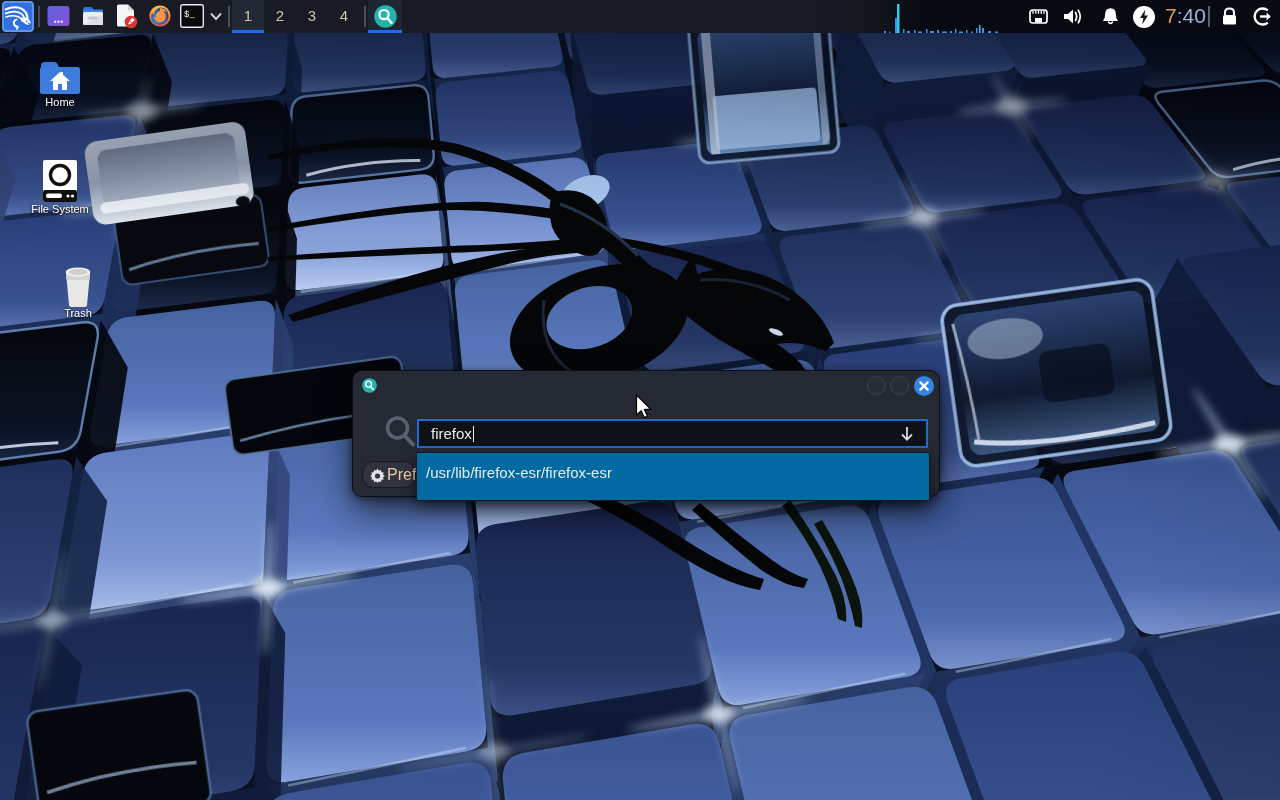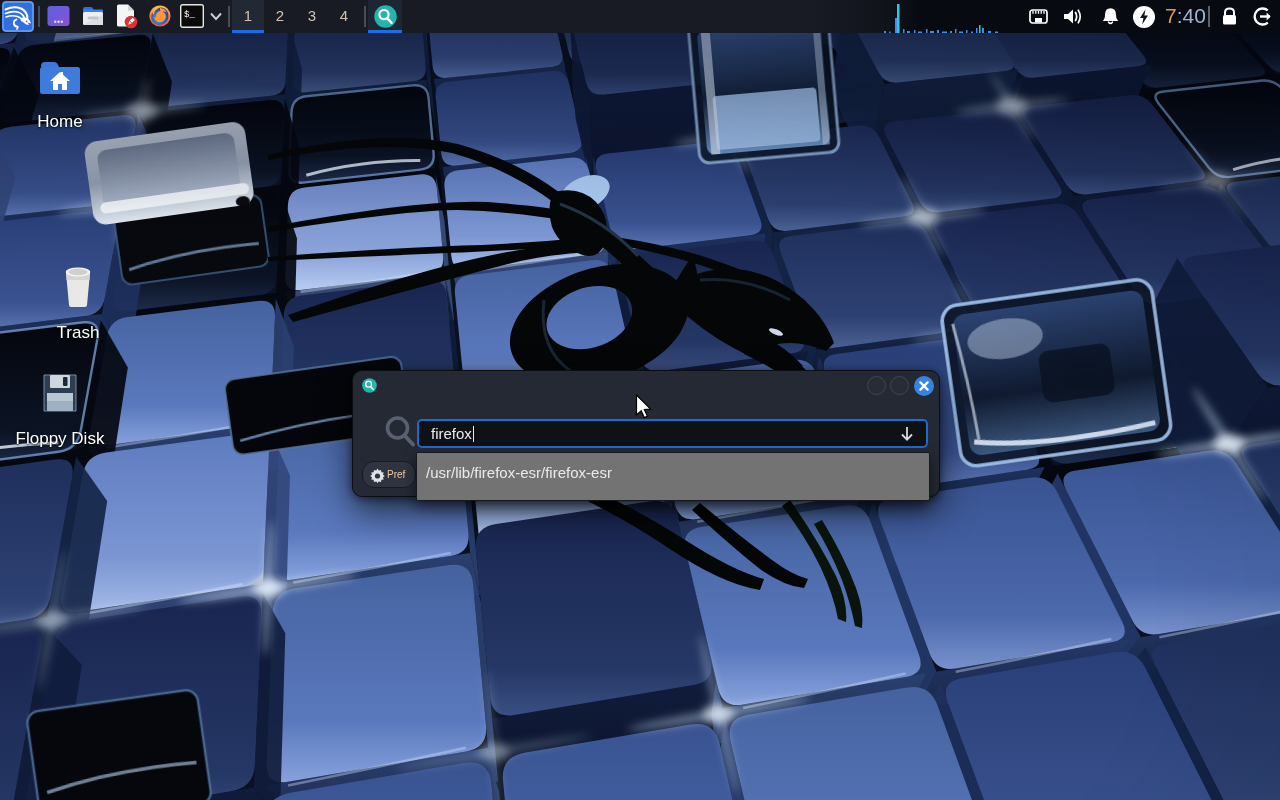--- a/index.html
+++ b/index.html
@@ -12,40 +12,40 @@
     background:linear-gradient(90deg,#181b24 0%,#181b24 63%,#11141b 69%,#070a10 72%,#070a10 100%);
     z-index:50; }
   .psep { position:absolute; top:6px; width:2px; height:21px; background:#585d68; opacity:.75; }
   .ws { position:absolute; top:0; height:33px; width:32px; color:#cfc3ae;
     font-size:15px; text-align:center; line-height:31px; }
   .ws.active { background:#232835; }
   .wsu { position:absolute; left:0; bottom:0; width:100%; height:3px; background:#1a6fe8; }
   #clock { position:absolute; top:0; height:33px; line-height:32px; font-size:21px; left:1165px; }
   
   .dicon { position:absolute; width:96px; text-align:center; color:#fff; z-index:10; }
-  .dicon .lbl { font-size:17px; text-shadow:0 1px 2px rgba(0,0,0,.85), 0 0 4px rgba(0,0,0,.6); margin-top:16px; }
+  .dicon .lbl { font-size:11px; text-shadow:0 1px 2px rgba(0,0,0,.85), 0 0 4px rgba(0,0,0,.6); margin-top:0; }
   
   #dlg { position:absolute; left:352px; top:370px; width:588px; height:127px;
     background:#242934; border:1px solid #0c0e13; border-radius:10px;
     box-shadow:0 14px 34px rgba(0,0,0,.62), 0 2px 8px rgba(0,0,0,.5); z-index:60; }
   #dlgtitle { position:absolute; top:0; left:0; right:0; height:30px; }
   #dlgtitle .t { position:absolute; top:7px; left:0; width:546px; text-align:center;
     color:#f2f3f5; font-size:12.8px; font-weight:bold; }
   .wbtn { position:absolute; top:376px; width:19px; height:19px; border-radius:50%;
     background:#272c37; border:1px solid #3e4450; z-index:62; }
   #dlgsearch { position:absolute; left:417px; top:419px; width:511px; height:29px;
-    background:#0e1116; border:2px solid #1f6aca; border-radius:5px; z-index:61;
+    background:#0e1116; border:2px solid #1f6aca; border-radius:0; z-index:61;
     color:#e8eaed; font-size:15px; line-height:25px; padding-left:12px; }
   #dropdown { position:absolute; left:416px; top:452px; width:514px; height:49px;
-    background:#737373; border:1px solid #15181e; border-radius:2px;
+    background:#0369a1; border:1px solid #15181e; border-radius:2px;
     box-shadow:0 6px 14px rgba(0,0,0,.5); z-index:63;
     color:#e8eaed; font-size:15px; }
   #prefbtn { position:absolute; left:362px; top:461px; width:54px; height:27px;
     background:#2f3440; border:1px solid #171a21; border-radius:12px; z-index:61;
-    color:#e4e6ea; font-size:10px; line-height:25px; }
+    color:#e4e6ea; font-size:16px; line-height:25px; }
 </style>
 </head>
 <body>
 <div id="stage">
 <svg width="1280" height="800" viewBox="0 0 1280 800" style="position:absolute;top:0;left:0">
       <defs>
 <linearGradient id="gTmid" x1="0" y1="0" x2="0" y2="1">
  <stop offset="0" stop-color="#45629f" stop-opacity="1"></stop>
           <stop offset="0.72" stop-color="#5a78bd"></stop>
           <stop offset="1" stop-color="#87a2dd"></stop>
@@ -636,39 +636,39 @@
     </svg>
 
 <div class="dicon" style="left:12px; top:60px;">
   <svg width="44" height="36" viewBox="0 0 44 36" style="display:block;margin:0 auto;">
     <path d="M3,6 q0,-4 4,-4 l9,0 q3,0 4,3 l1,2 l-18,0 Z" fill="#3c78d8"></path>
     <rect x="2" y="7" width="40" height="27" rx="2.5" fill="#3d7bdc"></rect>
     <path d="M22,12 l-10,9 l3,0 l0,9 l5,0 l0-6 l4,0 l0,6 l5,0 l0-9 l3,0 l-7,-6.3 l0,-2.7 l-2.2,0 l0,0.8 Z" fill="#fff"></path>
   </svg>
   <div class="lbl">Home</div>
 </div>
+<div class="dicon" style="left:12px; top:159px;">
+  <svg width="36" height="44" viewBox="0 0 36 44" style="display:block;margin:0 auto;">
+    <rect x="1" y="1" width="34" height="42" rx="2" fill="#fff"></rect>
+    <rect x="1" y="31" width="34" height="12" rx="2" fill="#111"></rect>
+    <circle cx="18" cy="16" r="9.5" fill="none" stroke="#111" stroke-width="3.4"></circle>
+    <rect x="4" y="34.5" width="16" height="4.5" rx="2" fill="#fff"></rect>
+    <circle cx="26" cy="37" r="1.6" fill="#fff"></circle>
+        <circle cx="30.5" cy="37" r="1.6" fill="#fff"></circle>
+  </svg>
+  <div class="lbl">File System</div>
+</div>
 <div class="dicon" style="left:30px; top:265px;">
   <svg width="38" height="42" viewBox="0 0 38 42" style="display:block;margin:0 auto;">
     <path d="M7,8 L31,8 L28,40 q-0.2,2 -2,2 L12,42 q-1.8,0 -2,-2 Z" fill="#e8e8e6"></path>
     <path d="M7,8 L31,8 L30.4,15 L7.6,15 Z" fill="#d5d5d3"></path>
     <ellipse cx="19" cy="7" rx="12.2" ry="4.6" fill="#f4f4f2"></ellipse>
     <ellipse cx="19" cy="7" rx="9.6" ry="3.2" fill="#cfcfcd"></ellipse>
   </svg>
   <div class="lbl">Trash</div>
-</div>
-<div class="dicon" style="left:12px; top:371px;">
-  <svg width="38" height="42" viewBox="0 0 38 42" style="display:block;margin:0 auto;">
-    <path d="M3,4 L35,4 L35,40 L3,40 Z" fill="#2e3d52"></path>
-    <path d="M3,4 L35,4 L35,40 L3,40 Z" fill="none" stroke="#7a8aa0" stroke-width="1"></path>
-    <rect x="9" y="4" width="20" height="13" rx="1" fill="#cfd6de"></rect>
-    <rect x="22" y="6" width="4.5" height="9" rx="1" fill="#1c2836"></rect>
-    <rect x="6" y="22" width="26" height="18" rx="1" fill="url(#gFloppyLbl)" style="fill:#9fb0c2"></rect>
-    <rect x="6" y="22" width="26" height="8" fill="#b9c6d4"></rect>
-  </svg>
-  <div class="lbl">Floppy Disk</div>
 </div>
 
 <div id="panel">
 
   <svg class="abs" style="left:2px;top:1px;" width="32" height="31" viewBox="0 0 32 31">
     <rect width="32" height="31" rx="4" fill="#2f6fe0"></rect>
     <rect x="1" y="1" width="30" height="29" rx="3.5" fill="none" stroke="#6fa4f2" stroke-width="1.4"></rect>
     <g fill="none" stroke="#fff" stroke-linecap="round">
       <path d="M3.5,8.5 Q12,4.5 19,7.5 Q25,10.5 25.5,17" stroke-width="2"></path>
       <path d="M3.5,12.5 Q11,9.5 17,11.5 Q22,13.5 22.5,18.5" stroke-width="1.8"></path>

